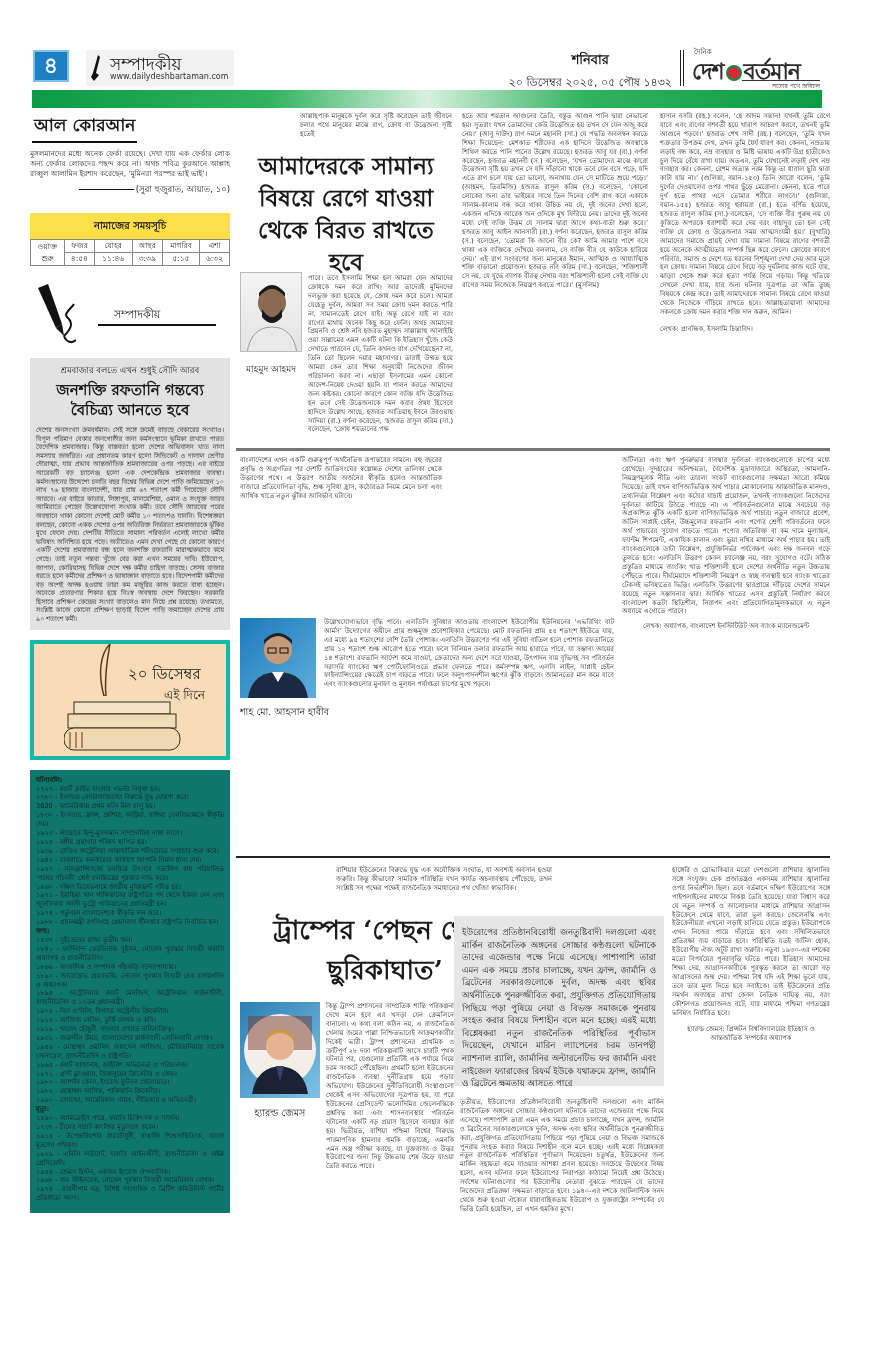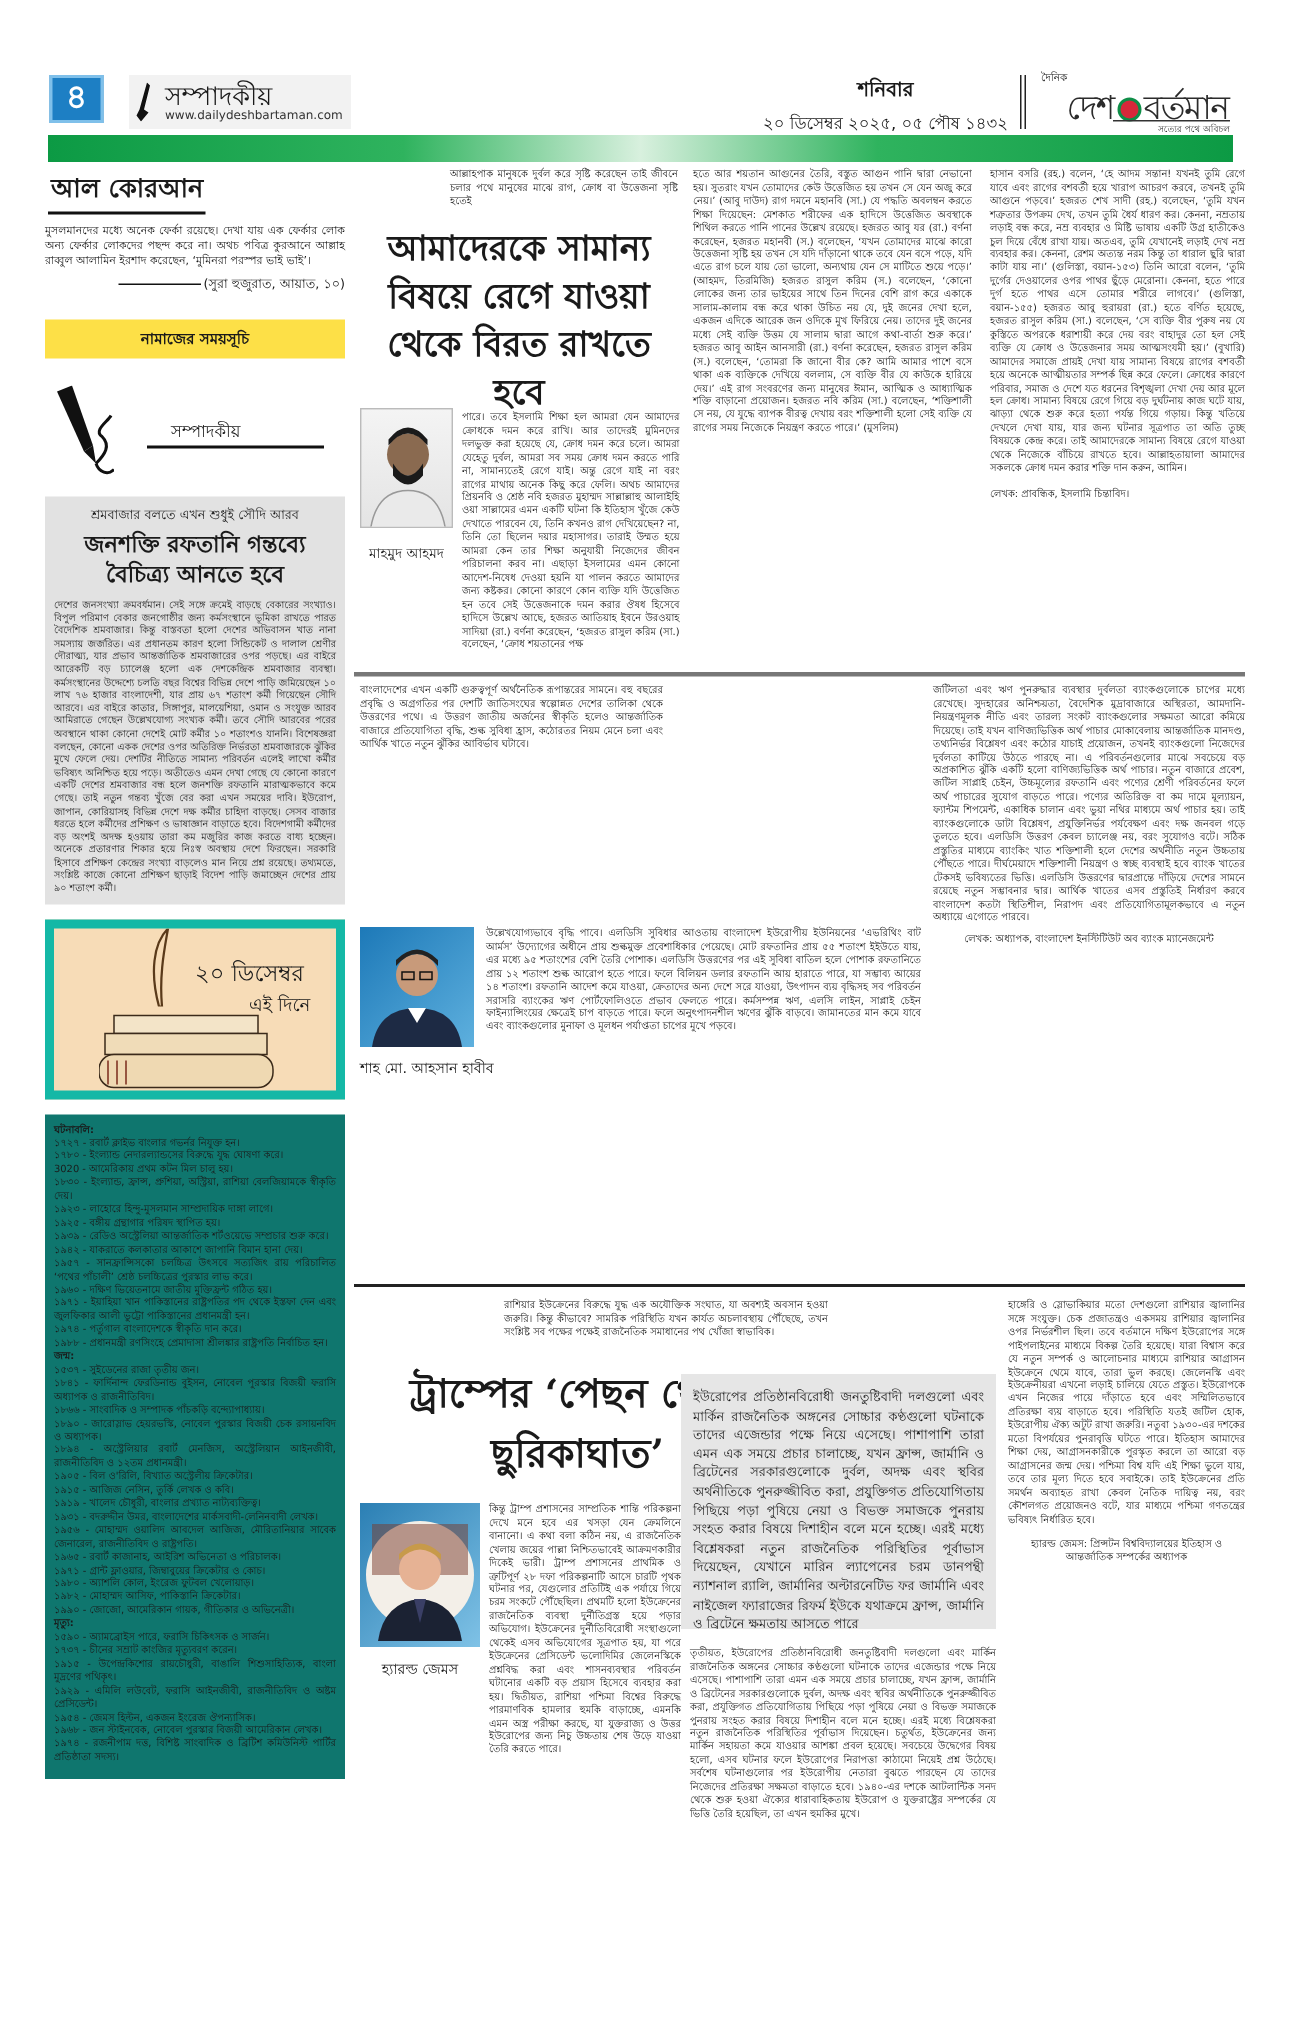--- a/index.html
+++ b/index.html
@@ -14,21 +14,21 @@
   .section-tag .name { position: absolute; left: 24px; top: 1px; font-size: 17px; font-family: "DejaVu Serif", serif; }
   .section-tag .url { position: absolute; left: 24px; top: 22px; font-size: 8px; color: #333; }
   .green-bar { position: absolute; left: 0; top: 42px; width: 790px; height: 18px;
     background: linear-gradient(90deg, #0c9a44 0%, #2fb35e 30%, #d8f0de 50%, #2fb35e 70%, #0c9a44 100%); }
   .dateline { position: absolute; right: 150px; top: 2px; text-align: center; }
   .dateline .day { font-size: 13px; font-weight: bold; }
   .dateline .date { font-size: 11px; margin-top: 3px; }
   .dateline-sep { position: absolute; right: 138px; top: 2px; width: 4px; height: 36px; border-left: 1px solid #222; border-right: 1px solid #222; }
   .logo { position: absolute; right: 0; top: 0; width: 132px; height: 40px; }
   .logo .pre { position: absolute; left: 4px; top: -2px; font-size: 7px; }
-  .logo .main { position: absolute; left: 2px; top: 6px; font-size: 22px; font-weight: normal; color: #2b2b2b; letter-spacing: -1px; white-space: nowrap; margin-left: 19px; }
+  .logo .main { position: absolute; left: 2px; top: 6px; font-size: 22px; font-weight: bold; color: #2b2b2b; letter-spacing: -1px; white-space: nowrap; }
   .logo .main .flag { display: inline-block; width: 16px; height: 16px; border-radius: 50%; background: #d8283a; border: 2px solid #0f8e48; vertical-align: middle; margin: 0 2px; }
   .logo .tagline { position: absolute; right: 2px; top: 32px; font-size: 6px; color: #333; border-top: 1px solid #333; padding-left: 30px; }
 
   
   .left-col { position: absolute; left: 30px; top: 112px; width: 200px; }
   .quran-title { font-size: 17px; font-family: "DejaVu Serif", serif; border-bottom: 2px solid #111; display: inline-block; padding: 0 2px 1px 2px; margin-left: 2px; }
   .quran-text { font-size: 7.3px; line-height: 10px; margin-top: 6px; text-align: justify; }
   .quran-ref { font-size: 8.5px; text-align: right; margin-top: 4px; }
   .quran-ref .rule { display: inline-block; width: 55px; border-top: 1px solid #111; vertical-align: middle; margin-right: 2px; }
 
@@ -41,21 +41,21 @@
   .editorial-logo { margin-top: 14px; height: 72px; position: relative; }
   .editorial-logo .fountain { position: absolute; left: 6px; top: 4px; width: 40px; height: 62px; }
   .editorial-logo .lbl { position: absolute; left: 84px; top: 26px; font-size: 11px; font-family: "DejaVu Serif", serif; }
   .editorial-logo .line { position: absolute; left: 68px; top: 44px; width: 118px; border-top: 2px solid #111; }
 
   .edit-box { margin-top: 6px; background: #e2e2e2; padding: 6px 6px 6px 6px; }
   .edit-kicker { font-size: 8.5px; text-align: center; }
   .edit-headline { font-size: 15px; text-align: center; line-height: 20px; font-family: "DejaVu Serif", serif; margin-top: 2px; }
   .edit-body { font-size: 6.4px; line-height: 8.6px; text-align: justify; margin-top: 6px; color: #222; }
 
-  .today-box { margin-top: 10px; height: 120px; background: #f7dcb7; border: 6px solid #14b8a6; position: relative; overflow: hidden; }
+  .today-box { margin-top: 10px; height: 120px; background: #f7dcb7; border: 4px solid #14b8a6; position: relative; overflow: hidden; }
   .today-box .feather { position: absolute; left: 62px; top: 0; width: 20px; height: 52px; }
   .today-box .books { position: absolute; left: 30px; top: 54px; width: 120px; height: 60px; }
   .today-box .d1 { position: absolute; left: 94px; top: 18px; font-size: 15px; font-family: "DejaVu Serif", serif; }
   .today-box .d2 { position: absolute; left: 130px; top: 42px; font-size: 12px; font-family: "DejaVu Serif", serif; }
 
   .events { margin-top: 10px; background: #0f766e; padding: 6px 6px 10px 6px; font-size: 6.6px; line-height: 8.9px; }
   .events .hdr { font-weight: bold; }
   .events .ev { text-align: justify; }
 
   
@@ -123,20 +123,39 @@
 
 <aside class="left-col">
   <section>
     <h2 class="quran-title">আল কোরআন</h2>
     <p class="quran-text">মুসলমানদের মধ্যে অনেক ফের্কা রয়েছে। দেখা যায় এক ফের্কার লোক অন্য ফের্কার লোকদের পছন্দ করে না। অথচ পবিত্র কুরআনে আল্লাহ রাব্বুল আলামিন ইরশাদ করেছেন, ‘মুমিনরা পরস্পর ভাই ভাই’।</p>
     <p class="quran-ref"><span class="rule"></span><span>(সুরা হুজুরাত, আয়াত, ১০)</span></p>
   </section>
 
   <section class="prayer">
     <div class="prayer-title">নামাজের সময়সূচি</div>
+    <table>
+      <tbody>
+          <tr>
+        <td class="lab" rowspan="2">ওয়াক্ত শুরু</td>
+        <td>ফজর</td>
+        <td>যোহর</td>
+        <td>আছর</td>
+        <td>মাগরিব</td>
+        <td>এশা</td>
+      </tr>
+      <tr>
+        <td>৪:৫৪</td>
+        <td>১১:৪৬</td>
+        <td>৩:৩৯</td>
+        <td>৫:১৫</td>
+        <td>৬:৩২</td>
+      </tr>
+    </tbody>
+      </table>
   </section>
 
   <div class="editorial-logo">
     <svg class="fountain" viewBox="0 0 40 62">
       <path d="M2 4 L12 0 L26 40 L20 44 Z" fill="#111"></path>
       <path d="M20 44 L26 40 L28 52 Z" fill="#111"></path>
       <path d="M28 52 C 34 46, 38 40, 32 34 C 26 30, 36 24, 38 20" stroke="#111" stroke-width="2" fill="none"></path>
       <path d="M28 52 C 30 58, 36 60, 40 56" stroke="#111" stroke-width="2" fill="none"></path>
     </svg>
     <span class="lbl">সম্পাদকীয়</span>

